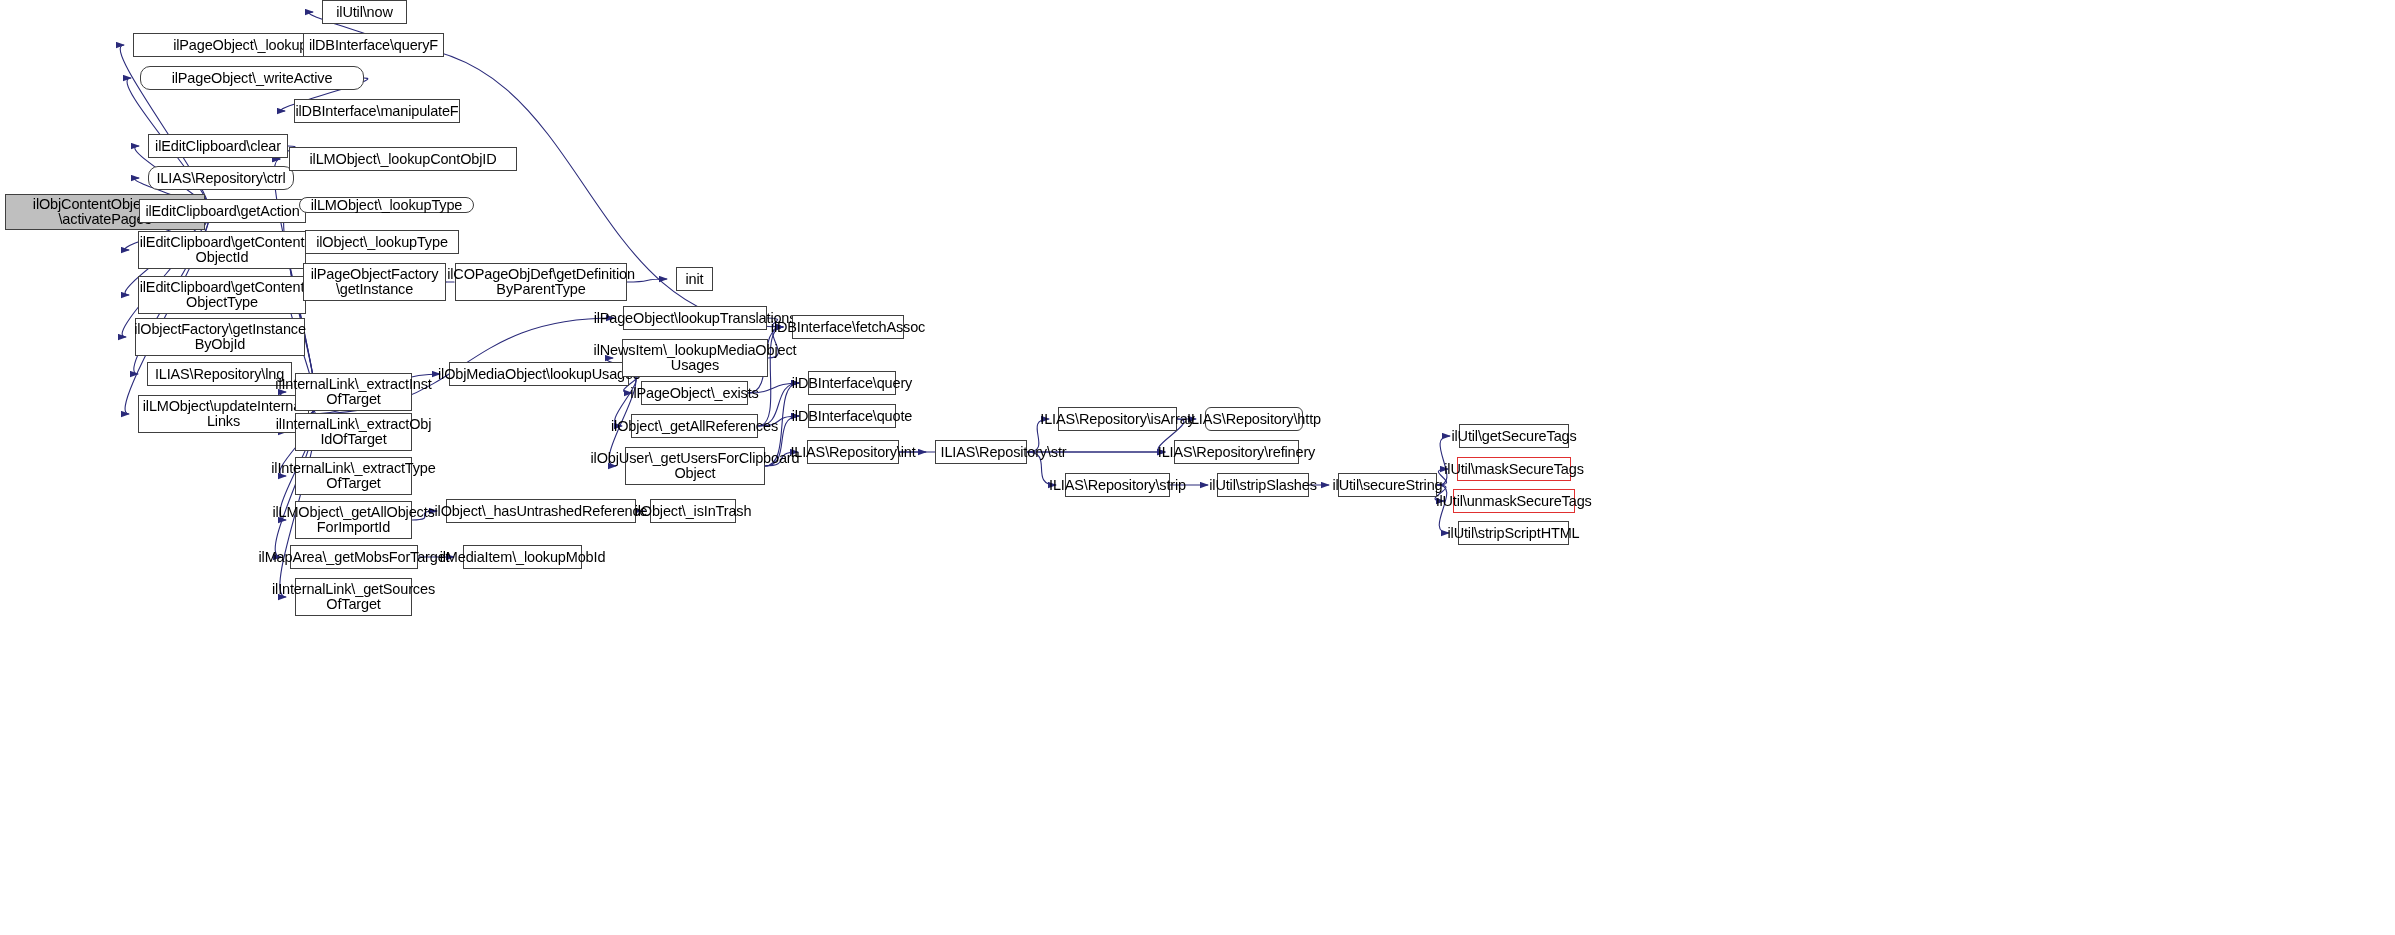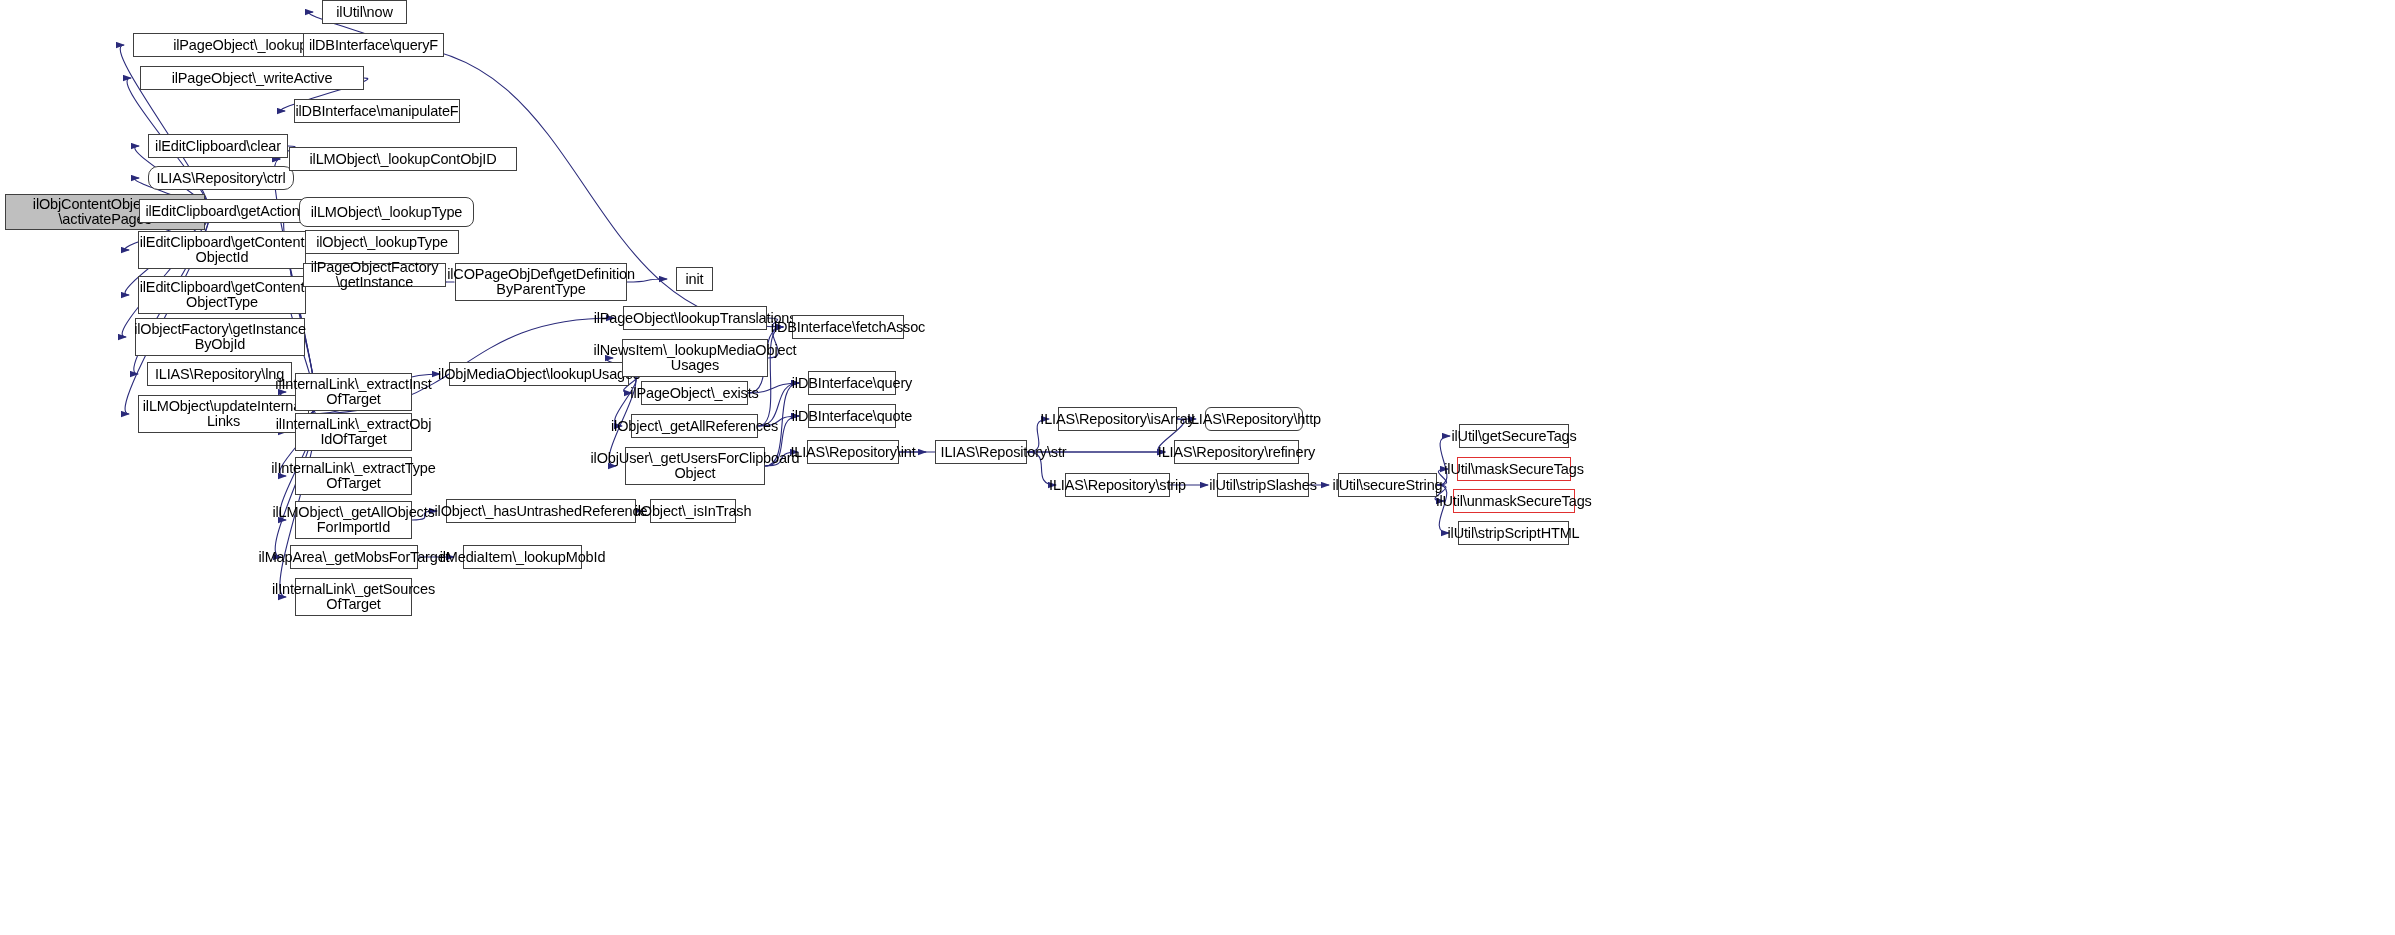--- a/index.html
+++ b/index.html
@@ -117,40 +117,40 @@
         <path d="M1437,485 C1465,485 1422,436 1450,436" fill="none" stroke="#2a2a7a" stroke-width="1.1" marker-end="url(#arrow)"></path>
         <path d="M1437,485 C1465,485 1420,469 1448,469" fill="none" stroke="#2a2a7a" stroke-width="1.1" marker-end="url(#arrow)"></path>
         <path d="M1437,485 C1465,485 1416,501 1444,501" fill="none" stroke="#2a2a7a" stroke-width="1.1" marker-end="url(#arrow)"></path>
         <path d="M1437,485 C1465,485 1421,533 1449,533" fill="none" stroke="#2a2a7a" stroke-width="1.1" marker-end="url(#arrow)"></path>
       </g>
   </svg>
   <div id="node-group">
       <div class="node root" style="left: 5px; top: 194px; width: 200px; height: 36px;">ilObjContentObjectGUI
 \activatePages</div>
       <div class="node" style="left: 133px; top: 33px; width: 253px; height: 24px;">ilPageObject\_lookupActive</div>
-      <div class="node" style="left: 140px; top: 66px; width: 224px; height: 24px;">ilPageObject\_writeActive</div>
+      <div class="node" style="left: 140px; top: 66px; width: 224px; height: 24px; border-radius: 10px;">ilPageObject\_writeActive</div>
       <div class="node" style="left: 148px; top: 134px; width: 140px; height: 24px;">ilEditClipboard\clear</div>
       <div class="node" style="left: 148px; top: 166px; width: 146px; height: 24px; border-radius: 10px;">ILIAS\Repository\ctrl</div>
       <div class="node" style="left: 139px; top: 199px; width: 167px; height: 24px;">ilEditClipboard\getAction</div>
       <div class="node" style="left: 138px; top: 231px; width: 168px; height: 38px;">ilEditClipboard\getContent
 ObjectId</div>
       <div class="node" style="left: 138px; top: 276px; width: 168px; height: 38px;">ilEditClipboard\getContent
 ObjectType</div>
       <div class="node" style="left: 135px; top: 318px; width: 170px; height: 38px;">ilObjectFactory\getInstance
 ByObjId</div>
       <div class="node" style="left: 147px; top: 362px; width: 145px; height: 24px;">ILIAS\Repository\lng</div>
       <div class="node" style="left: 138px; top: 395px; width: 171px; height: 38px;">ilLMObject\updateInternal
 Links</div>
       <div class="node" style="left: 322px; top: 0px; width: 85px; height: 24px;">ilUtil\now</div>
       <div class="node" style="left: 303px; top: 33px; width: 141px; height: 24px;">ilDBInterface\queryF</div>
       <div class="node" style="left: 294px; top: 99px; width: 166px; height: 24px;">ilDBInterface\manipulateF</div>
       <div class="node" style="left: 289px; top: 147px; width: 228px; height: 24px;">ilLMObject\_lookupContObjID</div>
-      <div class="node" style="left: 299px; top: 197px; width: 175px; height: 30px; border-radius: 8px;">ilLMObject\_lookupType</div>
+      <div class="node" style="left: 299px; top: 197px; width: 175px; height: 16px; border-radius: 8px;">ilLMObject\_lookupType</div>
       <div class="node" style="left: 305px; top: 230px; width: 154px; height: 24px;">ilObject\_lookupType</div>
-      <div class="node" style="left: 303px; top: 263px; width: 143px; height: 24px;">ilPageObjectFactory
+      <div class="node" style="left: 303px; top: 263px; width: 143px; height: 38px;">ilPageObjectFactory
 \getInstance</div>
       <div class="node" style="left: 295px; top: 373px; width: 117px; height: 38px;">ilInternalLink\_extractInst
 OfTarget</div>
       <div class="node" style="left: 295px; top: 413px; width: 117px; height: 38px;">ilInternalLink\_extractObj
 IdOfTarget</div>
       <div class="node" style="left: 295px; top: 457px; width: 117px; height: 38px;">ilInternalLink\_extractType
 OfTarget</div>
       <div class="node" style="left: 295px; top: 501px; width: 117px; height: 38px;">ilLMObject\_getAllObjects
 ForImportId</div>
       <div class="node" style="left: 290px; top: 545px; width: 128px; height: 24px;">ilMapArea\_getMobsForTarget</div>

